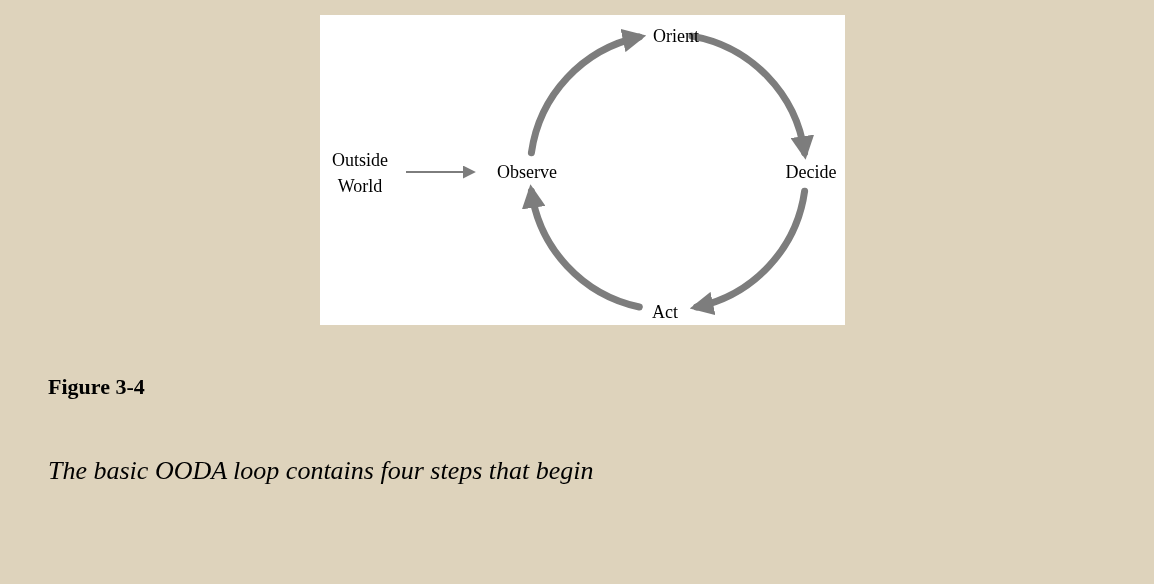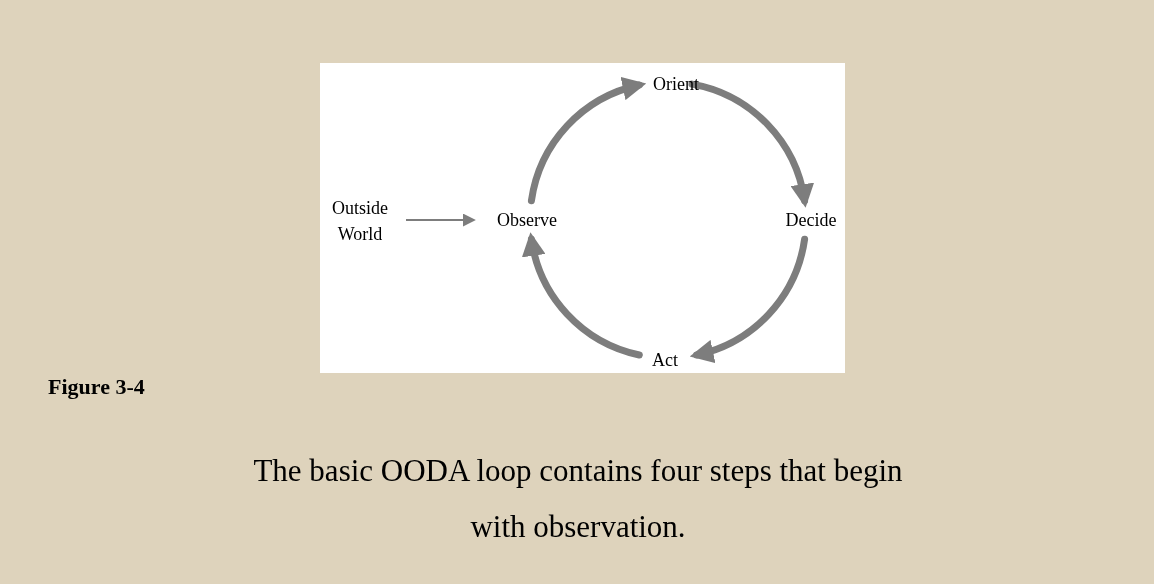--- a/index.html
+++ b/index.html
@@ -11,45 +11,44 @@
     overflow: hidden;
     color: #000;
   }
   .diagram-panel {
     position: absolute;
     left: 320px;
     top: 15px;
     width: 525px;
     height: 310px;
     background: #ffffff;
-    margin-top: 48px;
   }
   .diagram-panel svg { display: block; width: 525px; height: 310px; }
   .node-label {
     font-family: "Liberation Serif", serif;
     font-size: 18px;
     fill: #000000;
   }
   .figure-label {
     position: absolute;
     left: 48px;
     top: 374px;
     font-size: 22px;
     font-weight: bold;
     color: #000000;
   }
   .figure-caption {
     position: absolute;
     left: 48px;
     top: 443px;
-    font-size: 31px;
+    font-size: 26px;
+    font-style: italic;
     line-height: 56px;
     color: #000000;
     width: 1060px;
-    text-align: center;
   }
 </style>
 </head>
 <body>
 
 <div class="diagram-panel">
   <svg viewBox="0 0 525 310">
     <defs>
       <marker id="ah" viewBox="0 0 10 10" refX="7" refY="5" markerWidth="3.4" markerHeight="3.4" orient="auto">
         <path d="M 0 0 L 10 5 L 0 10 z" fill="#7d7d7d"></path>
@@ -73,14 +72,13 @@
 
     <text class="node-label" x="40" y="151" text-anchor="middle">Outside</text>
     <text class="node-label" x="40" y="177" text-anchor="middle">World</text>
   </svg>
 </div>
 
 <div class="figure-label">Figure 3-4</div>
 
 <div class="figure-caption">
   <div>The basic OODA loop contains four steps that begin</div>
-  <div>with observation.</div>
 </div>
 
 </body></html>

